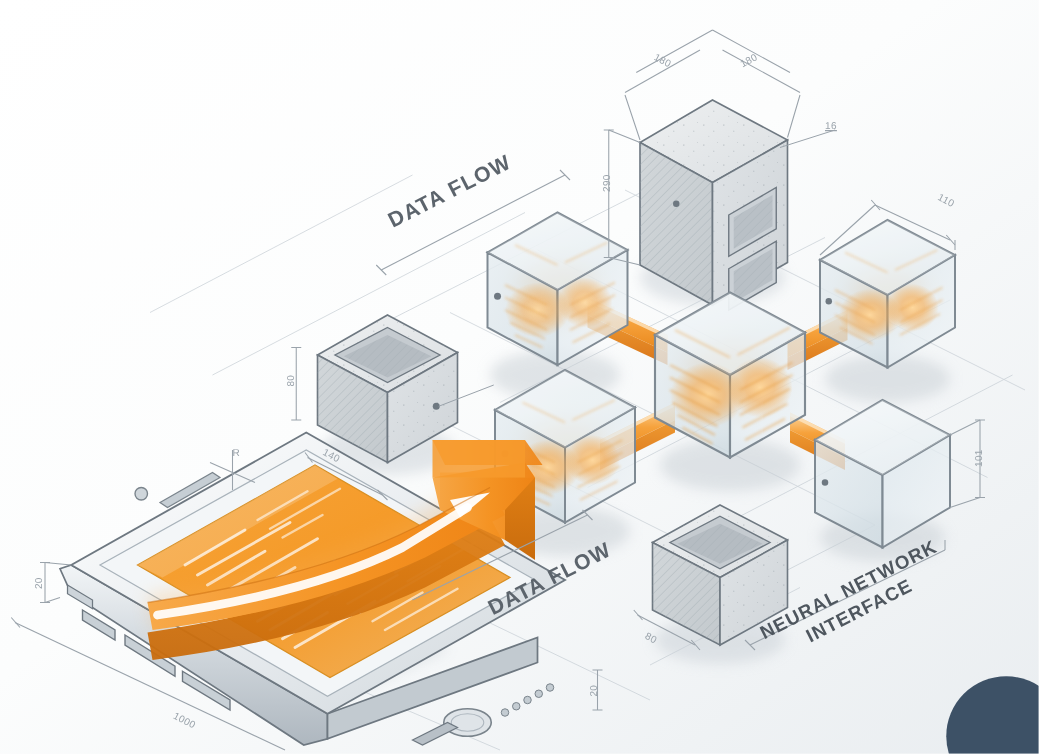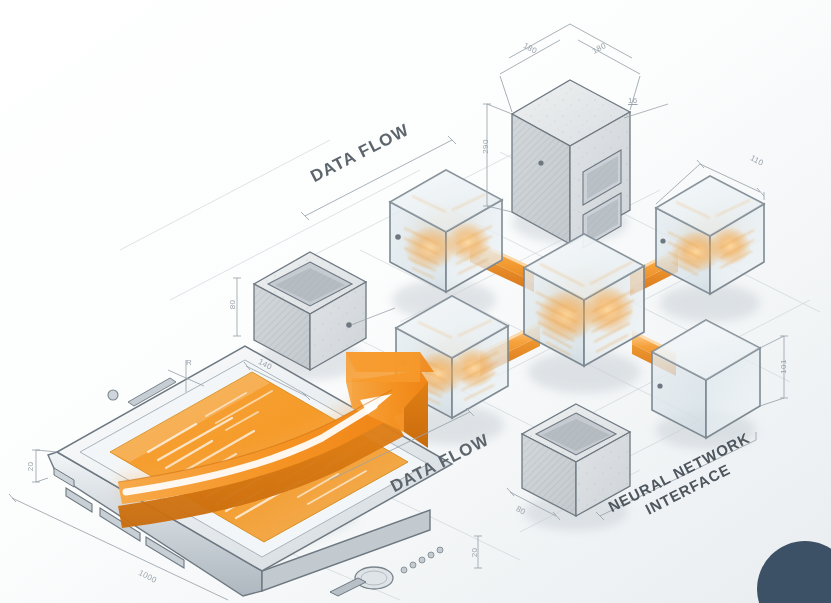--- a/index.html
+++ b/index.html
@@ -514,21 +514,21 @@
   <div class="lbl flowlabel" style="left:392px;top:478px;transform:rotate(-27deg);transform-origin:left center;">DATA FLOW</div>
 
   <div class="lbl nnlabel" style="left:614px;top:498px;transform:rotate(-27deg);transform-origin:left center;">
     <span>NEURAL NETWORK</span><br>
     <span>INTERFACE</span>
   </div>
 
   <div class="dim" style="left:523px;top:44px;transform:rotate(28deg);">180</div>
   <div class="dim" style="left:592px;top:44px;transform:rotate(-28deg);">180</div>
   <div class="dim" style="left:478px;top:142px;transform:rotate(-90deg);">290</div>
-  <div class="dim" style="left:628px;top:96px;text-decoration:underline;">16</div>
+  <div class="dim" style="left:660px;top:96px;text-decoration:underline;">16</div>
 
   <div class="dim" style="left:228px;top:300px;transform:rotate(-90deg);">80</div>
   <div class="dim" style="left:258px;top:360px;transform:rotate(28deg);">140</div>
 
   <div class="dim" style="left:750px;top:156px;transform:rotate(28deg);">110</div>
   <div class="dim" style="left:776px;top:362px;transform:rotate(-90deg);">101</div>
 
   <div class="dim" style="left:516px;top:506px;transform:rotate(28deg);">80</div>
 
   <div class="dim" style="left:26px;top:462px;transform:rotate(-90deg);">20</div>

